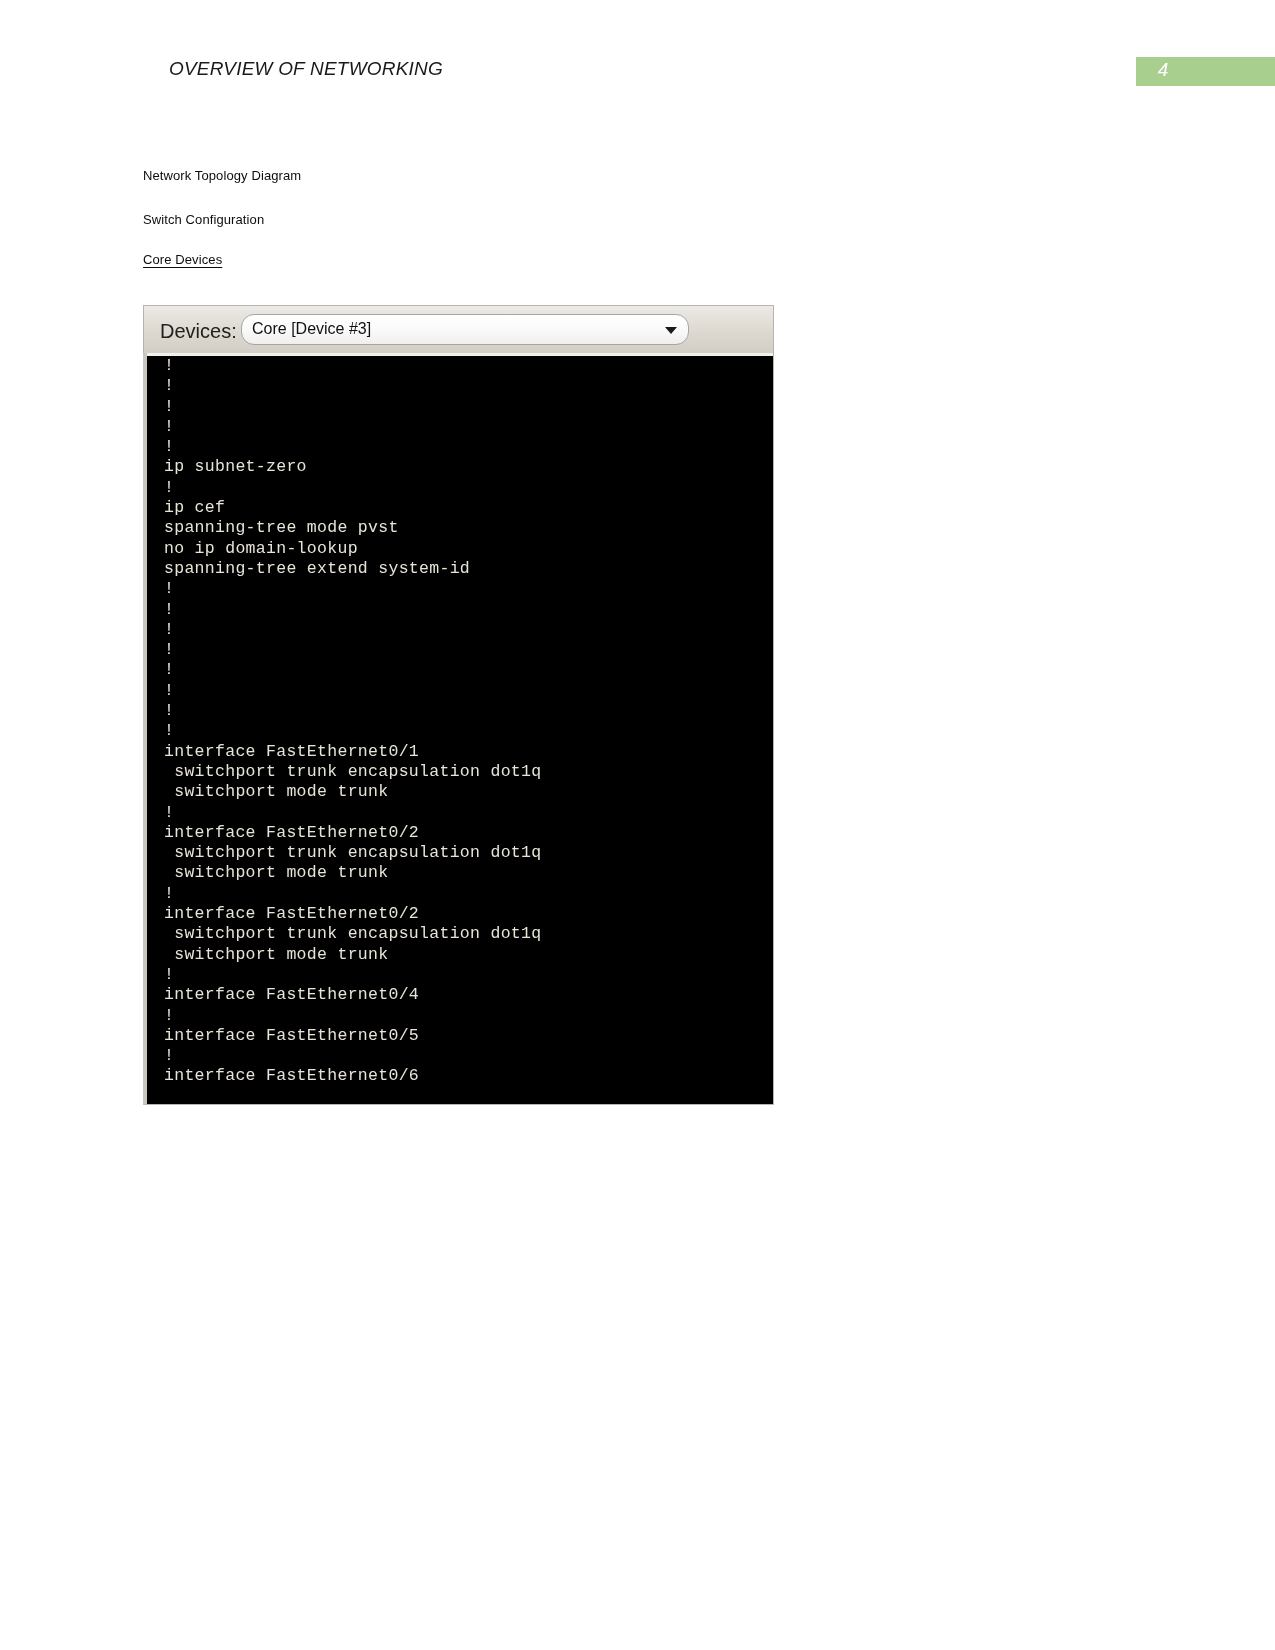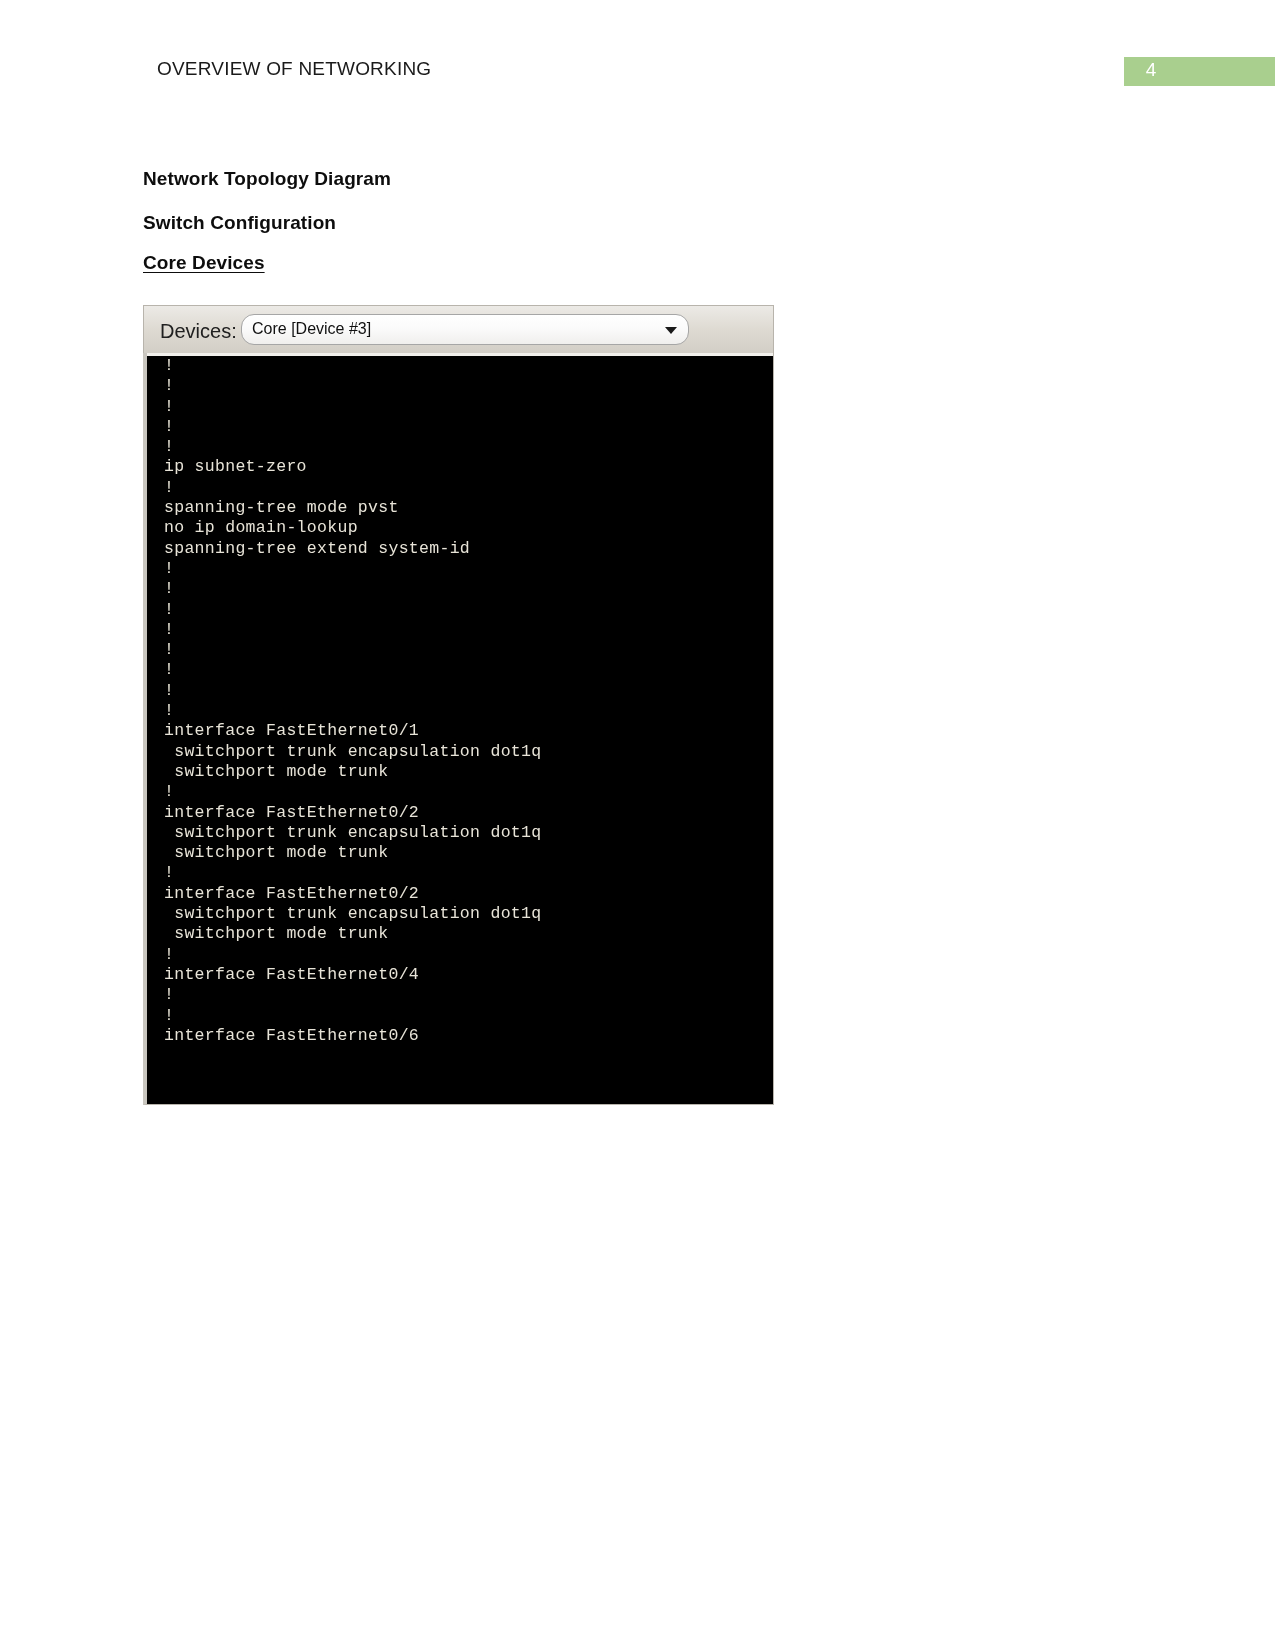--- a/index.html
+++ b/index.html
@@ -12,23 +12,24 @@
     height: 1650px;
     position: relative;
     font-family: "Liberation Sans", sans-serif;
     overflow: hidden;
   }
 
   
   .page-header {
     position: absolute;
     top: 0;
-    left: 0;
+    left: 12px;
     width: 1072px;
     height: 110px;
+    font-style: italic;
   }
   .header-title {
     position: absolute;
     left: 157px;
     top: 58px;
     font-size: 19px;
     color: #1a1a1a;
     letter-spacing: 0.2px;
     white-space: nowrap;
   }
@@ -53,22 +54,22 @@
   
   .doc-body {
     position: absolute;
     left: 0;
     top: 0;
     width: 1275px;
   }
   .heading {
     position: absolute;
     left: 143px;
-    font-weight: bold;
-    font-size: 19px;
+    font-weight: normal;
+    font-size: 13px;
     color: #0d0d0d;
     white-space: nowrap;
     letter-spacing: 0.1px;
   }
   .heading-1 { top: 168px; }
   .heading-2 { top: 212px; }
   .heading-3 { top: 252px; text-decoration: underline; text-underline-offset: 3px; }
 
   
   .figure {
@@ -199,20 +200,21 @@
   <div class="terminal-outer">
     <div class="terminal-sep"></div>
     <div class="terminal-screen" id="terminal-screen">
         <div class="term-line bang">!</div>
         <div class="term-line bang">!</div>
         <div class="term-line bang">!</div>
         <div class="term-line bang">!</div>
         <div class="term-line bang">!</div>
         <div class="term-line">ip subnet-zero</div>
         <div class="term-line bang">!</div>
+        <div class="term-line">ip cef</div>
         <div class="term-line">spanning-tree mode pvst</div>
         <div class="term-line">no ip domain-lookup</div>
         <div class="term-line">spanning-tree extend system-id</div>
         <div class="term-line bang">!</div>
         <div class="term-line bang">!</div>
         <div class="term-line bang">!</div>
         <div class="term-line bang">!</div>
         <div class="term-line bang">!</div>
         <div class="term-line bang">!</div>
         <div class="term-line bang">!</div>
@@ -224,18 +226,19 @@
         <div class="term-line">interface FastEthernet0/2</div>
         <div class="term-line"> switchport trunk encapsulation dot1q</div>
         <div class="term-line"> switchport mode trunk</div>
         <div class="term-line bang">!</div>
         <div class="term-line">interface FastEthernet0/2</div>
         <div class="term-line"> switchport trunk encapsulation dot1q</div>
         <div class="term-line"> switchport mode trunk</div>
         <div class="term-line bang">!</div>
         <div class="term-line">interface FastEthernet0/4</div>
         <div class="term-line bang">!</div>
+        <div class="term-line">interface FastEthernet0/5</div>
         <div class="term-line bang">!</div>
         <div class="term-line">interface FastEthernet0/6</div>
       </div>
   </div>
 
 </div>
 
 </body></html>

